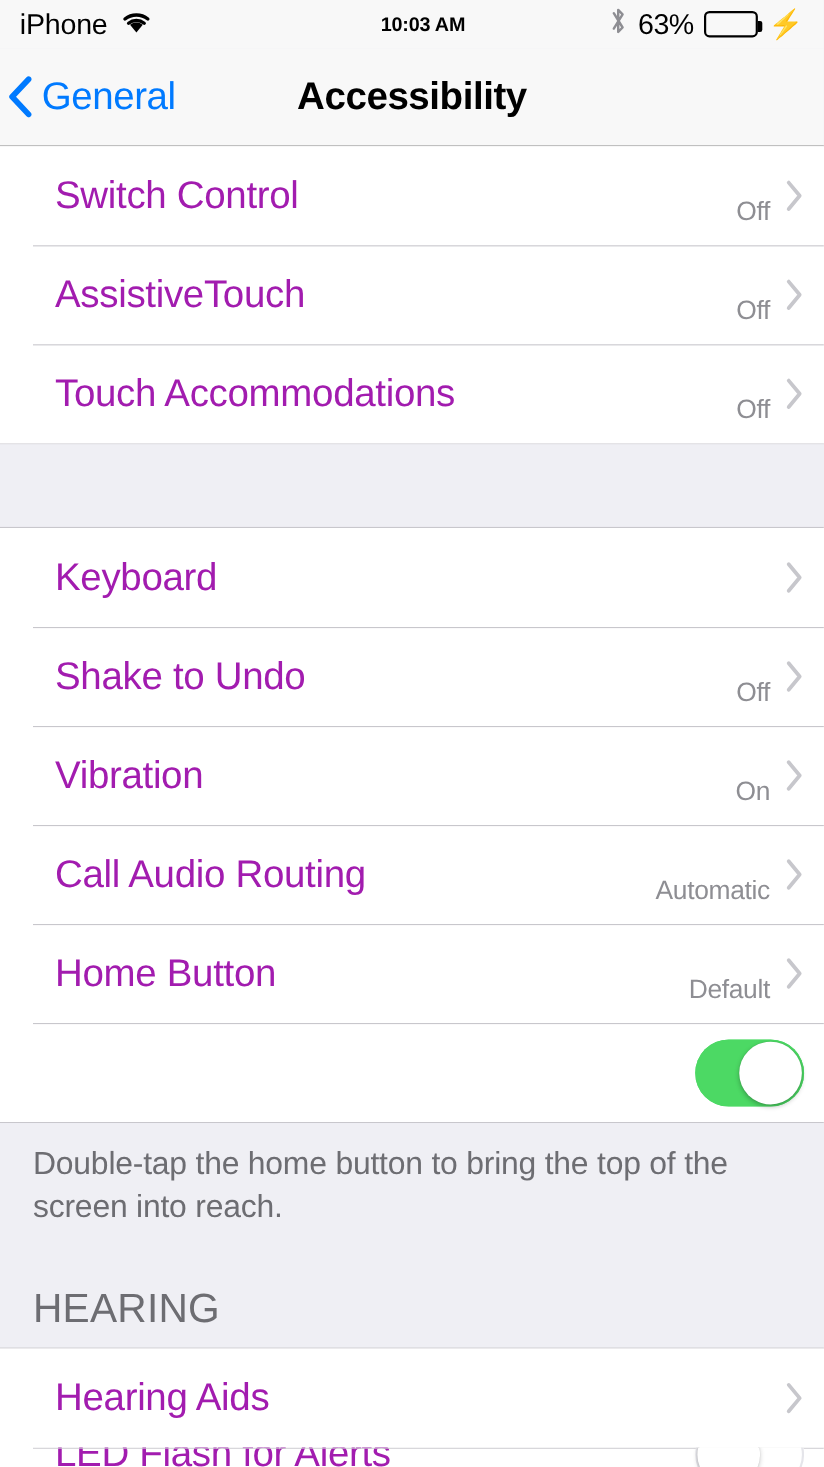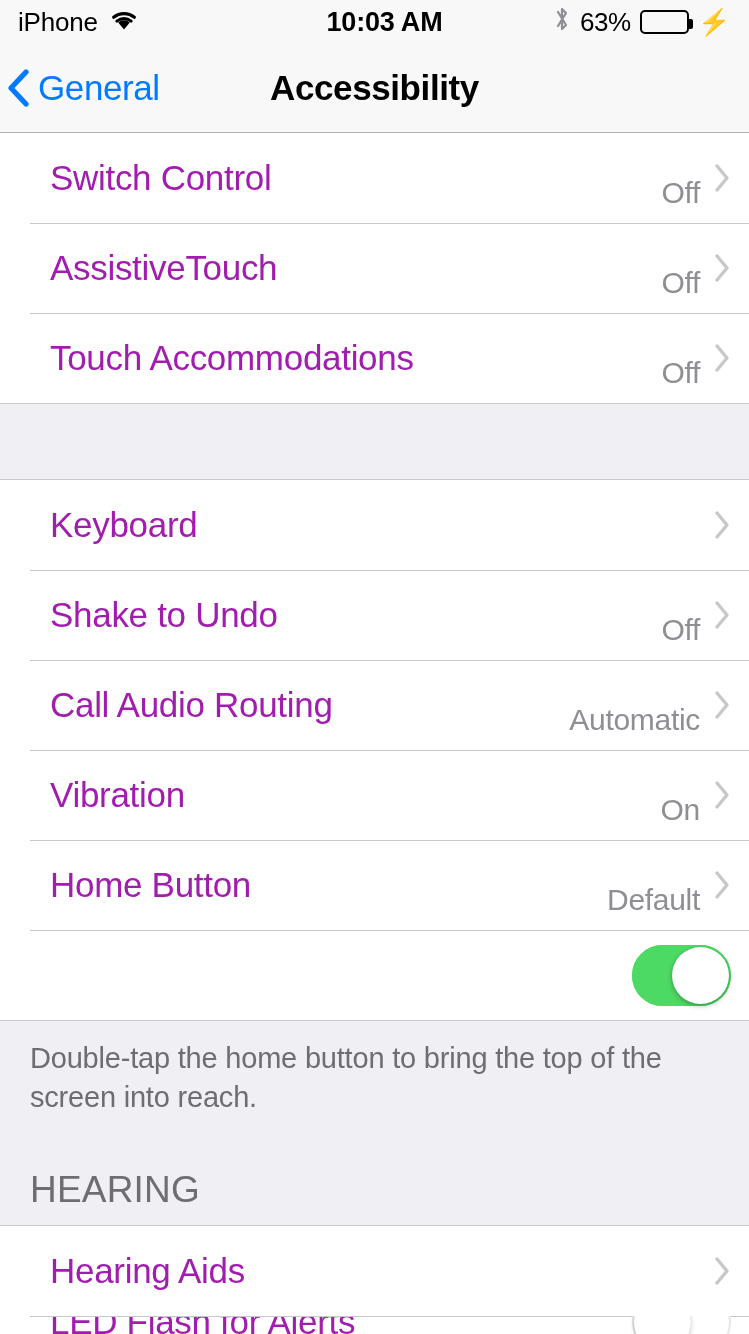--- a/index.html
+++ b/index.html
@@ -20,21 +20,21 @@
     padding:0 18px;
     font-size:26px;
     color:#000;
     text-align:right;
   }
   .sb-left{ display:flex; align-items:center; gap:11px; }
   .sb-carrier{ font-size:26px; letter-spacing:-0.2px; }
   .sb-center{
     position:absolute; left:0; right:0; top:0; bottom:0;
     display:flex; align-items:center; justify-content:center;
-    font-size:27px; font-weight:bold; letter-spacing:-0.2px;
+    font-size:18px; font-weight:bold; letter-spacing:-0.2px;
     pointer-events:none;
     margin-left:20px;
   }
   .sb-right{ margin-left:auto; display:flex; align-items:center; gap:9px; z-index:2; }
   .sb-battery-pct{ font-size:26px; letter-spacing:-0.5px; }
   .battery{
     position:relative; width:49px; height:24px;
     border:2px solid #000; border-radius:5px; padding:2px;
   }
   .battery::after{
@@ -84,21 +84,21 @@
   .row + .row::before{
     content:""; position:absolute; left:30px; right:0; top:0;
     height:1px; background:#C8C7CC;
   }
   .row-label{
     font-size:35px; color:#a21caf; letter-spacing:-0.3px;
     white-space:nowrap;
     margin-left:20px;
   }
   .row-right{ margin-left:auto; display:flex; align-items:center; gap:14px; }
-  .row-value{ font-size:30px; color:#8E8E93; letter-spacing:-0.3px;margin-top:30px; }
+  .row-value{ font-size:24px; color:#8E8E93; letter-spacing:-0.3px;margin-top:30px; }
   .row-chevron{ width:17px; height:30px; display:block; }
 
   
   .switch{
     width:99px; height:61px; border-radius:31px;
     position:relative; flex:none;
     background:#4CD964;
     box-shadow:inset 0 0 0 2px #4CD964;
     transition:none;
   }
@@ -233,34 +233,34 @@
       <span class="row-right">
         <span class="row-value">Off</span>
         <span class="row-chevron">
           <svg width="17" height="30" viewBox="0 0 17 30">
               <path d="M3 3 L13 15 L3 27" stroke="#C7C7CC" stroke-width="3.4" fill="none" stroke-linecap="round" stroke-linejoin="round"></path>
             </svg>
         </span>
       </span>
     </div>
     <div class="row">
+      <span class="row-label">Vibration</span>
+      <span class="row-right">
+        <span class="row-value">On</span>
+        <span class="row-chevron">
+          <svg width="17" height="30" viewBox="0 0 17 30">
+              <path d="M3 3 L13 15 L3 27" stroke="#C7C7CC" stroke-width="3.4" fill="none" stroke-linecap="round" stroke-linejoin="round"></path>
+            </svg>
+        </span>
+      </span>
+    </div>
+    <div class="row">
       <span class="row-label">Call Audio Routing</span>
       <span class="row-right">
         <span class="row-value">Automatic</span>
-        <span class="row-chevron">
-          <svg width="17" height="30" viewBox="0 0 17 30">
-              <path d="M3 3 L13 15 L3 27" stroke="#C7C7CC" stroke-width="3.4" fill="none" stroke-linecap="round" stroke-linejoin="round"></path>
-            </svg>
-        </span>
-      </span>
-    </div>
-    <div class="row">
-      <span class="row-label">Vibration</span>
-      <span class="row-right">
-        <span class="row-value">On</span>
         <span class="row-chevron">
           <svg width="17" height="30" viewBox="0 0 17 30">
               <path d="M3 3 L13 15 L3 27" stroke="#C7C7CC" stroke-width="3.4" fill="none" stroke-linecap="round" stroke-linejoin="round"></path>
             </svg>
         </span>
       </span>
     </div>
     <div class="row">
       <span class="row-label">Home Button</span>
       <span class="row-right">

